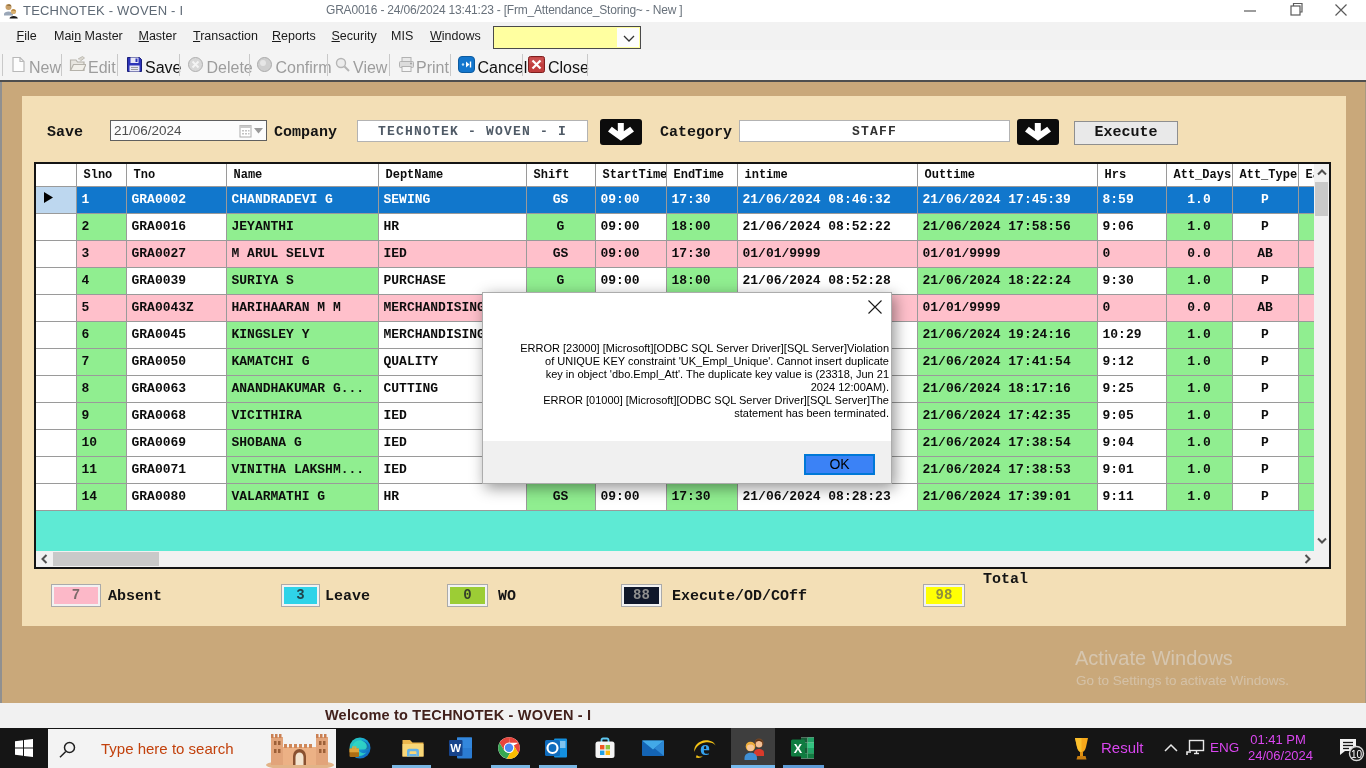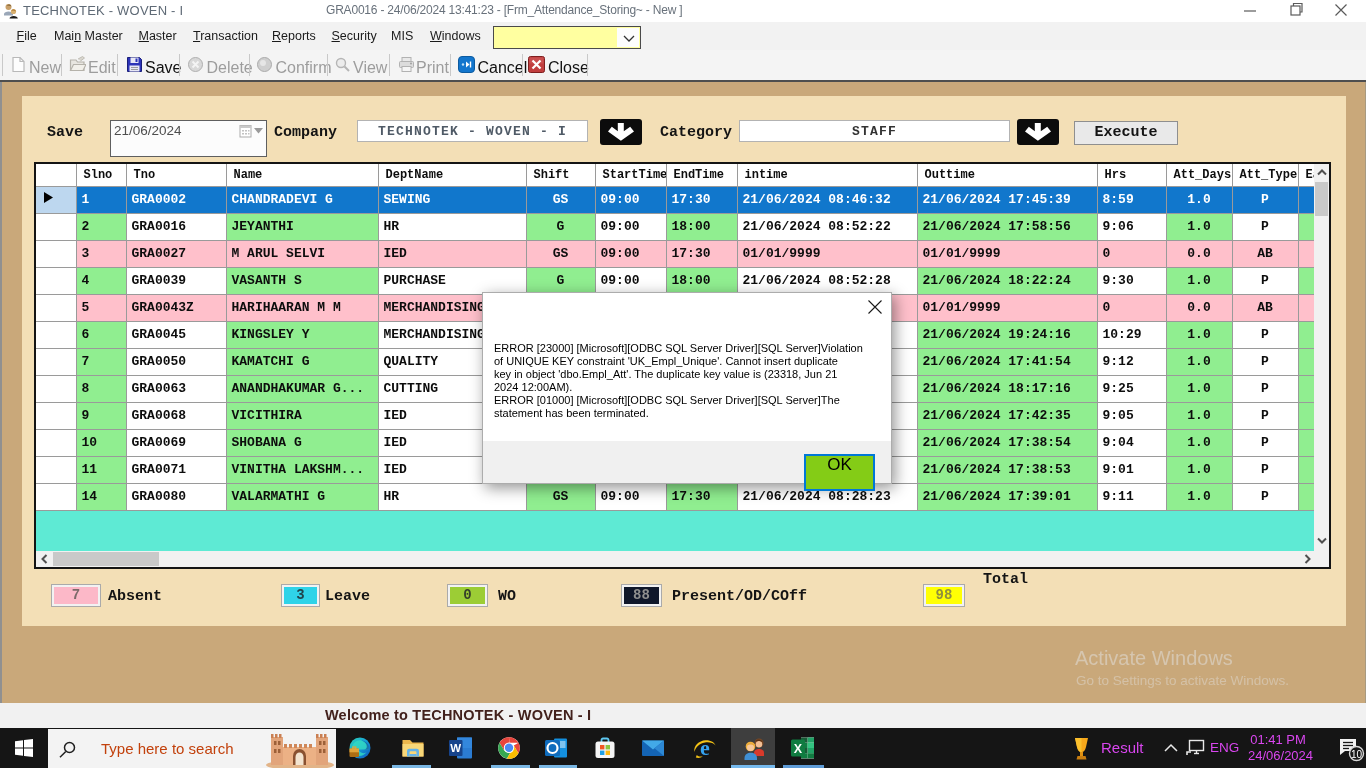--- a/index.html
+++ b/index.html
@@ -25,21 +25,21 @@
 .titem.on { color:#111; }
 .tsep { top:4px; width:1px; height:22px; background:#c9c9c9; }
 .ticon { top:6px; width:17px; height:17px; }
 
 
 #mdi { left:0; top:82px; width:1366px; height:621px; background:#c9a87a; }
 #panel { left:22px; top:14px; width:1324px; height:530px; background:#f3dfb6; }
 .lbl { font-family:"Liberation Mono", monospace; font-weight:bold; font-size:15px; color:#141414; }
 
 
-#datebox { left:110px; top:38px; width:157px; height:37px; background:#fcfcfc; border:1px solid #5f5f5f;padding-left:16px; }
+#datebox { left:110px; top:38px; width:157px; height:21px; background:#fcfcfc; border:1px solid #5f5f5f;padding-left:16px; }
 #companybox { left:357px; top:38px; width:231px; height:22px; background:#ffffff; border:1px solid #b3b3b3; text-align:center; }
 #staffbox { left:739px; top:38px; width:271px; height:22px; background:#ffffff; border:1px solid #b3b3b3; text-align:center; }
 .blackbtn { top:37px; width:42px; height:26px; background:#0c0c0c; border-radius:3px; }
 #executebtn { left:1074px; top:39px; width:104px; height:24px; background:#e9e9e9; border:1px solid #8f8f8f; text-align:center; line-height:22px; }
 
 
 #grid { left:34px; top:80px; width:1297px; height:407px; border:2px solid #141414; background:#5eead4; }
 #gridclip { position:absolute; left:0; top:0; width:1278px; height:387px; overflow:hidden; }
 table { border-collapse:collapse; table-layout:fixed; width:1278px; }
 td, th { font-family:"Liberation Mono", monospace; font-weight:bold; font-size:13px; color:#0d0d0d; border-right:1px solid #9a9a9a; border-bottom:1px solid #9a9a9a; padding:0 0 0 5px; text-align:left; white-space:nowrap; overflow:hidden; vertical-align:middle; }
@@ -68,23 +68,23 @@
 
 
 #taskbar { left:0; top:728px; width:1366px; height:40px; background:#151515; }
 #searchbox { left:48px; top:1px; width:288px; height:39px; background:#f3f3f3; }
 #searchtext { left:53px; top:11px; font-size:15px; color:#c2410c; }
 .tbicon { top:8px; width:24px; height:24px; }
 .tbtext { color:#d946ef; font-size:14px; }
 
 
 #dialog { left:482px; top:292px; width:410px; height:192px; background:#ffffff; border:1px solid #acacac; box-shadow:3px 4px 14px rgba(0,0,0,0.42); }
-#dlgtext { position:absolute; left:11px; top:49px; width:395px; font-size:11px; color:#000; line-height:13px; }
+#dlgtext { position:absolute; left:11px; top:49px; width:395px; font-size:11px; color:#000; line-height:13px;text-align:right; }
 #dlgbar { position:absolute; left:0; bottom:0; width:100%; height:42px; background:#f0f0f0; }
-#okbtn { position:absolute; right:16px; top:13px; width:71px; height:37px; background:#84cc16; border:2px solid #0078d7; text-align:center; font-size:17px; line-height:17px; color:#000; }
+#okbtn { position:absolute; right:16px; top:13px; width:71px; height:21px; background:#3b82f6; border:2px solid #0078d7; text-align:center; font-size:14px; line-height:17px; color:#000; }
 </style>
 </head>
 <body>
 
 <div class="abs" id="titlebar">
   <svg class="abs" style="left:3px;top:3px" width="15" height="16" viewBox="0 0 15 16">
     <circle cx="5.5" cy="4" r="3" fill="#c8a06a"></circle>
     <path d="M4 3 C4.5 1 8 1 8.3 3.5 C7 2.5 5 2.8 4 3 Z" fill="#8a6a3a"></path>
     <path d="M1 11 C1 7.5 10 7.5 10 11 L10 12.5 L1 12.5 Z" fill="#9aa7b8"></path>
     <circle cx="10.5" cy="8.5" r="2.6" fill="#d8b070"></circle>
@@ -308,21 +308,21 @@
               <td class="">01/01/9999</td>
               <td class="">0</td>
               <td class="c ">0.0</td>
               <td class="c ">AB</td>
               <td class=""></td>
             </tr>
             <tr class="">
               <td class="selcell" style="padding-left:8px"></td>
               <td class="g">4</td>
               <td class="w">GRA0039</td>
-              <td class="g">VASANTH S</td>
+              <td class="g">SURIYA S</td>
               <td class="w">PURCHASE</td>
               <td class="c g">G</td>
               <td class="w">09:00</td>
               <td class="g">18:00</td>
               <td class="w">21/06/2024 08:52:28</td>
               <td class="g">21/06/2024 18:22:24</td>
               <td class="w">9:30</td>
               <td class="c g">1.0</td>
               <td class="c w">P</td>
               <td class="g"></td>
@@ -478,21 +478,21 @@
     </div>
   </div>
 
   <div class="abs sumbox" style="left:51px;width:50px;background:#fcb8c8;color:#7c6a6a">7</div>
   <div class="abs lbl" style="left:108px;top:506px">Absent</div>
   <div class="abs sumbox" style="left:281px;width:39px;background:#2fd3e8;color:#20454d">3</div>
   <div class="abs lbl" style="left:325px;top:506px">Leave</div>
   <div class="abs sumbox" style="left:447px;width:41px;background:#9ccd35;color:#37412a">0</div>
   <div class="abs lbl" style="left:498px;top:506px">WO</div>
   <div class="abs sumbox" style="left:621px;width:41px;background:#0f172a;color:#8f8f8f">88</div>
-  <div class="abs lbl" style="left:672px;top:506px">Present/OD/COff</div>
+  <div class="abs lbl" style="left:672px;top:506px">Execute/OD/COff</div>
   <div class="abs sumbox" style="left:923px;width:42px;background:#ffff04;color:#8f8f3f">98</div>
   <div class="abs lbl" style="left:983px;top:489px">Total</div>
 
   <div class="abs" style="left:1075px;top:565px;font-size:20px;color:rgba(228,228,228,0.5)">Activate Windows</div>
   <div class="abs" style="left:1076px;top:591px;font-size:13.5px;color:rgba(228,228,228,0.42)">Go to Settings to activate Windows.</div>
 </div>
 
 <div class="abs" id="dialog">
   <svg class="abs" style="right:8px;top:6px" width="16" height="16">
       <path d="M1.5 1.5 L14.5 14.5 M14.5 1.5 L1.5 14.5" stroke="#1a1a1a" stroke-width="1.1"></path>

